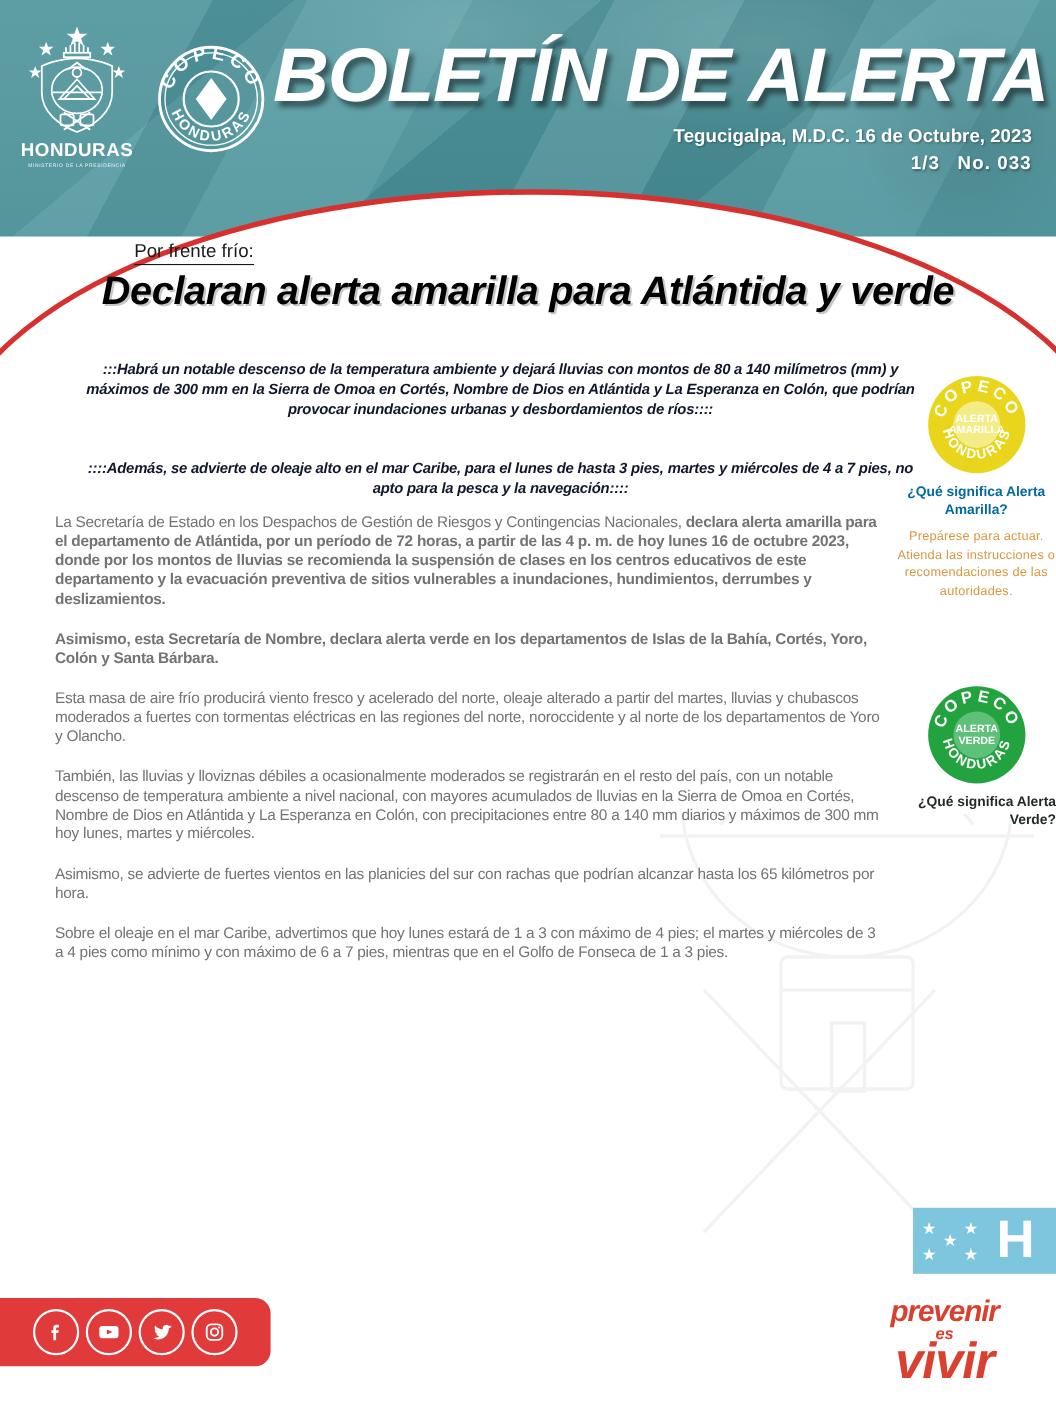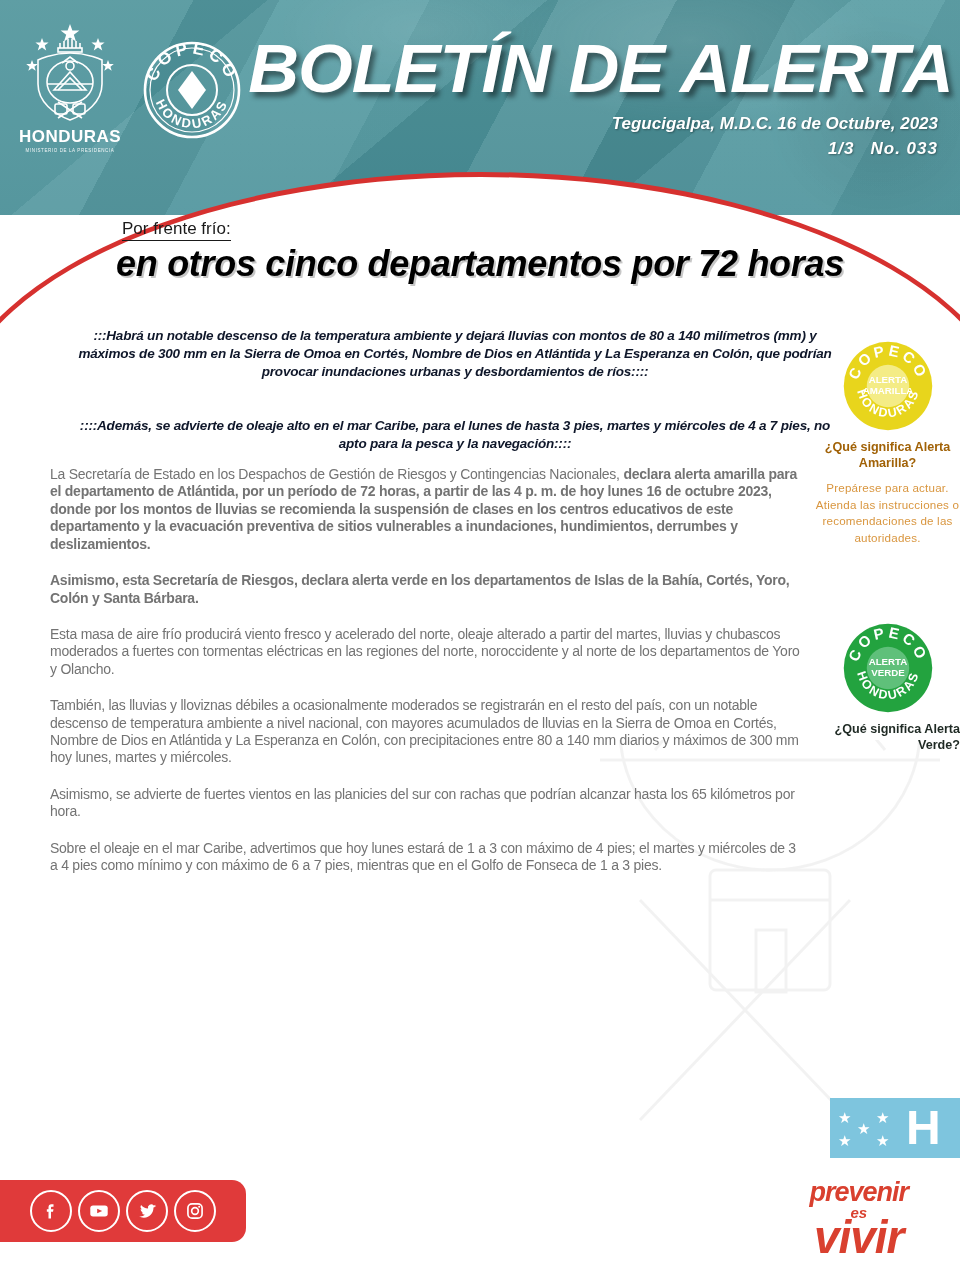--- a/index.html
+++ b/index.html
@@ -74,21 +74,20 @@
     transform: scaleX(1.02);
     transform-origin: right center;
     white-space: nowrap;
   }
   .header-meta {
     position: absolute; right: 22px; top: 112px;
     text-align: right; color: #ffffff;
     font-size: 17px; font-weight: 600;
     line-height: 1.45;
     text-shadow: 1px 1px 2px rgba(0,0,0,.35);
-    font-style: italic;
   }
   .header-meta .issue { letter-spacing: 1px; }
   .header-meta .issue .pg { margin-right: 16px; }
 
   
   .arc {
     position: absolute;
     left: -54px; top: 172px;
     width: 1070px; height: 560px;
     background: #ffffff;
@@ -152,21 +151,21 @@
   .side-block { position: absolute; width: 145px; text-align: center; }
   .side-yellow { top: 340px; }
   .side-green  { top: 622px; }
 
   .badge-wrap { display: flex; justify-content: center; }
 
   .side-q {
     margin-top: 8px;
     font-size: 12.6px; font-weight: 700; line-height: 1.25;
   }
-  .side-q.yellow { color: #a16207; }
+  .side-q.yellow { color: #0369a1; }
   .side-q.green  { color: #1f2a24; text-align: right; }
 
   .side-body {
     margin-top: 9px;
     font-size: 11.6px; line-height: 1.42;
     letter-spacing: .2px;
   }
   .side-body.yellow { color: #d9963f; }
   .side-body.green  { color: #3aa45e; }
 
@@ -291,29 +290,29 @@
         <path d="M80,690 L290,470 M290,690 L80,470"></path>
         <ellipse cx="240" cy="60" rx="55" ry="52"></ellipse>
       </g>
     </svg>
   </div>
 
   <div class="content">
     <div class="kicker">Por frente frío:</div>
 
     <div class="headline">
-      <div>en otros cinco departamentos por 72 horas</div>
+      <div>Declaran alerta amarilla para Atlántida y verde</div>
     </div>
 
     <div class="lead lead-1">:::Habrá un notable descenso de la temperatura ambiente  y dejará lluvias con montos de 80 a 140 milímetros (mm) y máximos de 300 mm en la Sierra de Omoa en Cortés, Nombre de Dios en Atlántida y La Esperanza en Colón, que podrían provocar inundaciones urbanas y desbordamientos de ríos::::</div>
     <div class="lead lead-2">::::Además, se advierte de oleaje alto en el mar Caribe, para el lunes de hasta 3 pies, martes y miércoles de 4 a 7 pies, no apto para la pesca y la navegación::::</div>
 
     <div class="body-col">
         <p><span>La Secretaría de Estado en los Despachos de Gestión de Riesgos y Contingencias Nacionales, </span><b>declara alerta amarilla para el departamento de Atlántida, por un período de 72 horas, a partir de las 4 p. m. de hoy lunes 16 de octubre 2023, donde por los montos de lluvias se recomienda la suspensión de clases en los centros educativos de este departamento y la evacuación preventiva de sitios vulnerables a inundaciones, hundimientos, derrumbes y deslizamientos.</b></p>
-        <p><b> Asimismo, esta Secretaría de Riesgos, declara alerta verde en los departamentos de Islas de la Bahía, Cortés, Yoro, Colón y Santa Bárbara.</b></p>
+        <p><b> Asimismo, esta Secretaría de Nombre, declara alerta verde en los departamentos de Islas de la Bahía, Cortés, Yoro, Colón y Santa Bárbara.</b></p>
         <p><span>Esta masa de aire frío producirá viento fresco y acelerado del norte, oleaje alterado a partir del martes, lluvias y chubascos moderados a fuertes con tormentas eléctricas en las regiones del norte, noroccidente y al norte de los departamentos de Yoro y Olancho.</span></p>
         <p><span>También, las lluvias y lloviznas débiles a ocasionalmente moderados se registrarán en el resto del país, con un notable descenso de temperatura ambiente a nivel nacional, con mayores acumulados de lluvias en la Sierra de Omoa en Cortés, Nombre de Dios en Atlántida y La Esperanza en Colón, con precipitaciones entre 80 a 140 mm diarios y máximos de 300 mm hoy lunes, martes y miércoles.</span></p>
         <p><span>Asimismo, se advierte de fuertes vientos en las planicies del sur con rachas que podrían alcanzar hasta los 65 kilómetros por hora.</span></p>
         <p><span>Sobre el oleaje en el mar Caribe, advertimos que hoy lunes estará de 1 a 3 con máximo de 4 pies; el martes y miércoles de 3 a 4 pies como mínimo y con máximo de 6 a 7 pies, mientras que en el Golfo de Fonseca de 1 a 3 pies.</span></p>
       </div>
   </div>
 
   <div class="side">
 
     <div class="side-block side-yellow">

